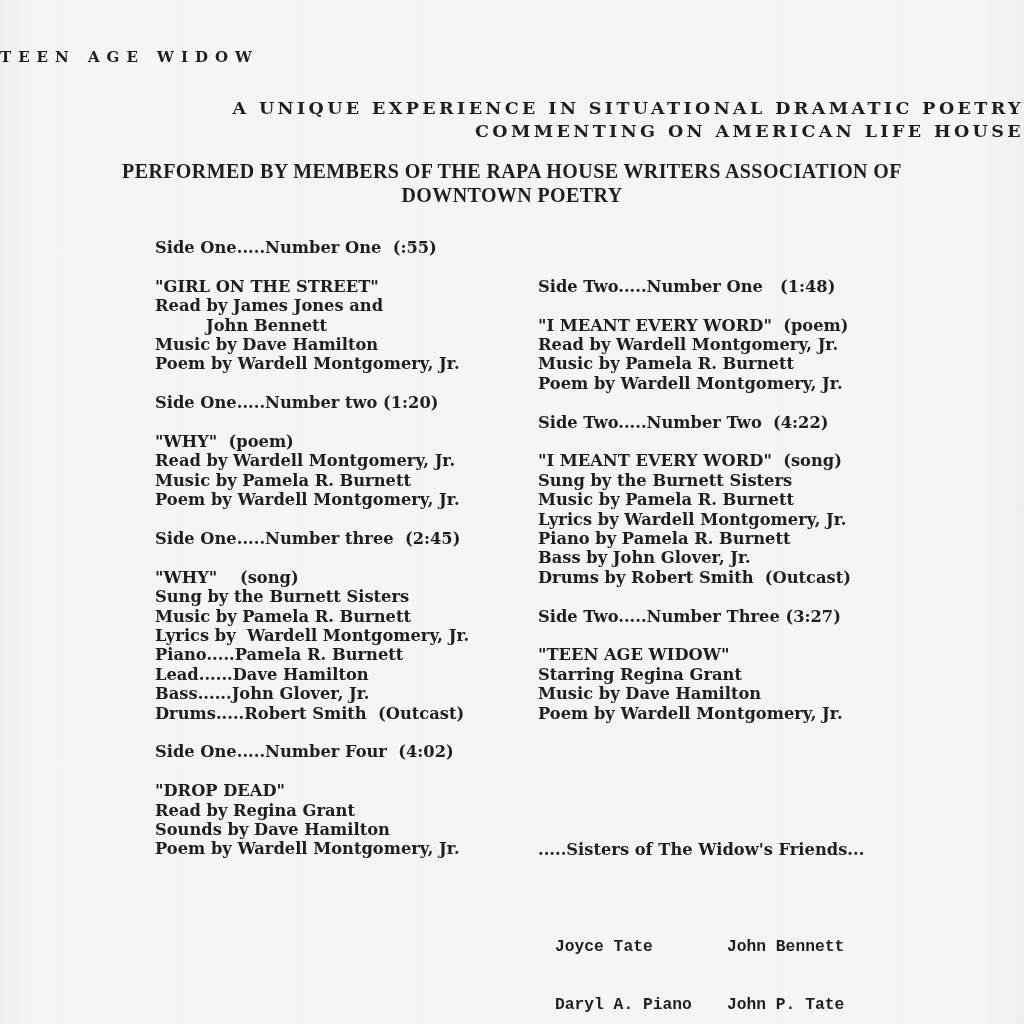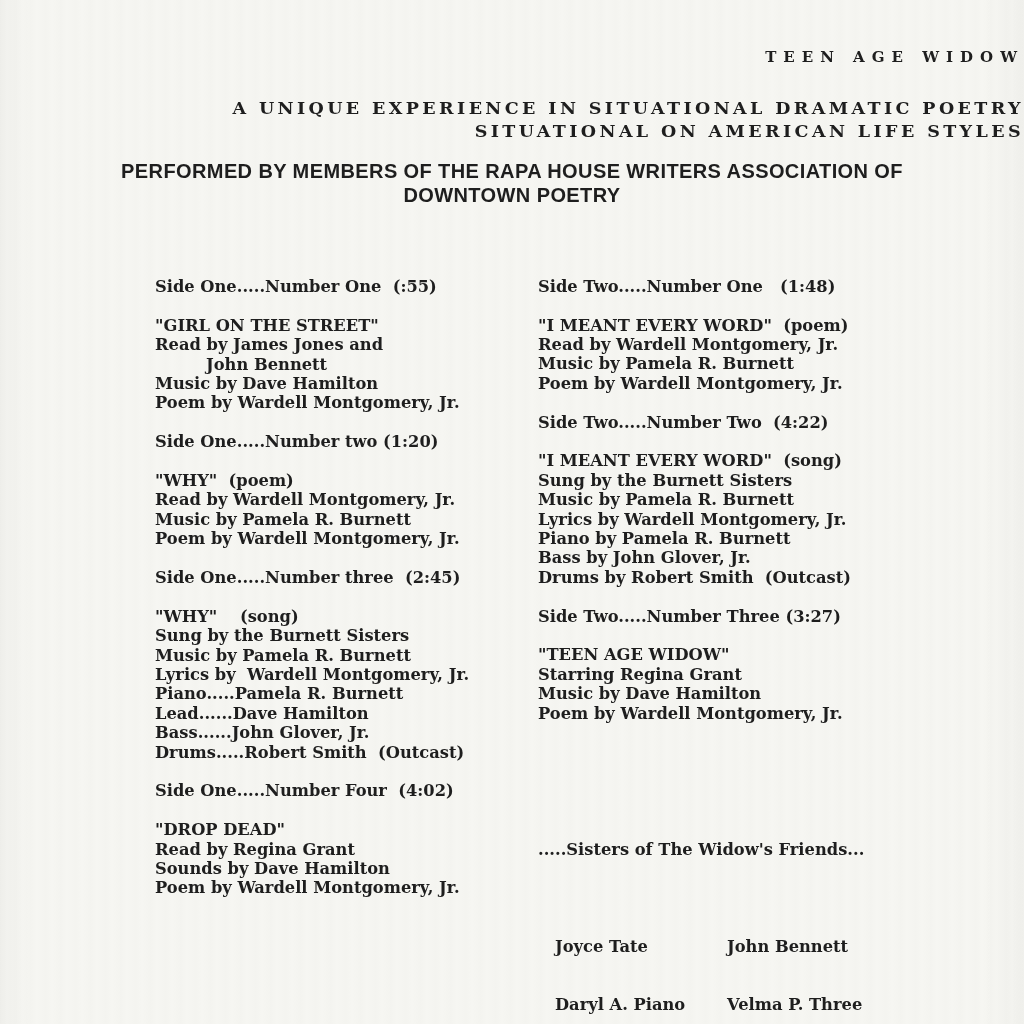--- a/index.html
+++ b/index.html
@@ -14,72 +14,72 @@
     position: relative;
     width: 1024px; height: 1024px;
     box-sizing: border-box;
     background:
       linear-gradient(90deg, rgba(0,0,0,0.025) 0%, rgba(0,0,0,0) 3%, rgba(0,0,0,0) 96%, rgba(0,0,0,0.02) 100%),
       repeating-linear-gradient(90deg, rgba(120,120,110,0.018) 0px, rgba(255,255,255,0) 7px, rgba(120,120,110,0.015) 15px),
       #f6f6f2;
   }
   .title {
     padding-top: 48px;
-    text-align: right;
+    text-align: left;
     font-size: 15px;
     font-weight: 700;
     letter-spacing: 7px;
   }
   .subtitle {
     margin-top: 31px;
     text-align: right;
     font-size: 17.5px;
     font-weight: 700;
     letter-spacing: 3.4px;
     line-height: 23px;
   }
   .performed {
     margin-top: 16px;
     text-align: center;
-    font-family: Liberation Sans, sans-serif;
+    font-family: Liberation Serif, serif;
     font-weight: 700;
     font-size: 20px;
     letter-spacing: 0.4px;
     line-height: 24px;
   }
   .columns {
     display: flex;
     margin-top: 31px;
     padding-left: 155px;
     align-items: flex-start;
   }
   .col {
     font-size: 16.3px;
     font-weight: 700;
     line-height: 19.4px;
     white-space: pre;
   }
-  .col-left { width: 383px; flex: 0 0 383px; margin-top: 39px; }
+  .col-left { width: 383px; flex: 0 0 383px; }
   .col-right { flex: 1 1 auto; }
   .paragraph { margin-top: 19.4px; }
   .paragraph:first-child { margin-top: 0; }
   .voices { margin-top: 19.4px; }
   .voices-rows { padding-left: 17px; }
-  .voices-row { display: grid; grid-template-columns: 172px auto; }
+  .voices-row { display: grid; grid-template-columns: 172px auto; font-family: Liberation Mono, monospace; }
 </style>
 </head>
 <body>
 
 <div class="page">
 
   <div class="title">TEEN AGE WIDOW</div>
 
   <div class="subtitle">
     <div>A UNIQUE EXPERIENCE IN SITUATIONAL DRAMATIC POETRY</div>
-    <div>SITUATIONAL ON AMERICAN LIFE STYLES</div>
+    <div>COMMENTING ON AMERICAN LIFE HOUSE</div>
   </div>
 
   <div class="performed">
     <div>PERFORMED BY MEMBERS OF THE RAPA HOUSE WRITERS ASSOCIATION OF</div>
     <div>DOWNTOWN POETRY</div>
   </div>
 
   <div class="columns">
     <div class="col col-left" id="col-left"><div class="paragraph"><div>Side One.....Number One  (:55)</div></div><div class="paragraph"><div>"GIRL ON THE STREET"</div><div>Read by James Jones and</div><div>         John Bennett</div><div>Music by Dave Hamilton</div><div>Poem by Wardell Montgomery, Jr.</div></div><div class="paragraph"><div>Side One.....Number two (1:20)</div></div><div class="paragraph"><div>"WHY"  (poem)</div><div>Read by Wardell Montgomery, Jr.</div><div>Music by Pamela R. Burnett</div><div>Poem by Wardell Montgomery, Jr.</div></div><div class="paragraph"><div>Side One.....Number three  (2:45)</div></div><div class="paragraph"><div>"WHY"    (song)</div><div>Sung by the Burnett Sisters</div><div>Music by Pamela R. Burnett</div><div>Lyrics by  Wardell Montgomery, Jr.</div><div>Piano.....Pamela R. Burnett</div><div>Lead......Dave Hamilton</div><div>Bass......John Glover, Jr.</div><div>Drums.....Robert Smith  (Outcast)</div></div><div class="paragraph"><div>Side One.....Number Four  (4:02)</div></div><div class="paragraph"><div>"DROP DEAD"</div><div>Read by Regina Grant</div><div>Sounds by Dave Hamilton</div><div>Poem by Wardell Montgomery, Jr.</div></div></div>
     <div class="col col-right">
@@ -87,21 +87,21 @@
 
       <div class="voices">
         <div>.....Sisters of The Widow's Friends...</div>
         <div class="voices-rows">
           <div class="voices-row">
             <span>Joyce Tate</span>
             <span>John Bennett</span>
           </div>
           <div class="voices-row">
             <span>Daryl A. Piano</span>
-            <span>Velma P. Three</span>
+            <span>John P. Tate</span>
           </div>
           
           
         </div>
       </div>
 
       
     </div>
   </div>
 

